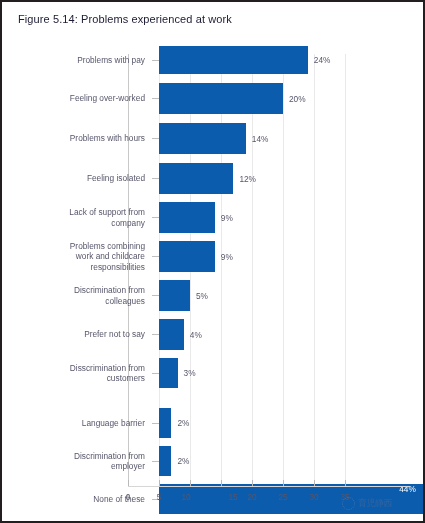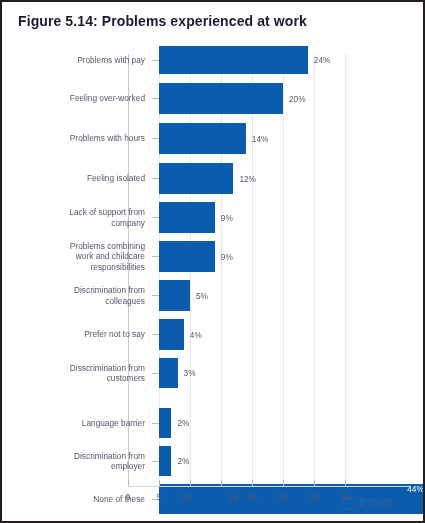--- a/index.html
+++ b/index.html
@@ -16,22 +16,22 @@
     height: 523px;
     background: #ffffff;
     border: 2px solid #231f20;
     box-sizing: border-box;
     overflow: hidden;
   }
   #chart-title {
     position: absolute;
     left: 16px;
     top: 11px;
-    font-size: 14px;
-    font-weight: bold;
+    font-size: 11px;
+    font-weight: normal;
     color: #1b1b32;
     letter-spacing: 0.1px;
     white-space: nowrap;
   }
 
   
   #plot {
     position: absolute;
     left: 0;
     top: 44px;
@@ -104,21 +104,21 @@
     height: 100%;
   }
   .value-label {
     font-size: 8.3px;
     color: #56566b;
     margin-left: 6px;
     white-space: nowrap;
   }
   .value-label.inside {
     position: absolute;
-    right: 8px;
+    right: 16px;
     margin-left: 0;
     color: #ffffff;
   }
 
   
   #xaxis {
     position: absolute;
     left: 0;
     top: 484px;
     width: 421px;

